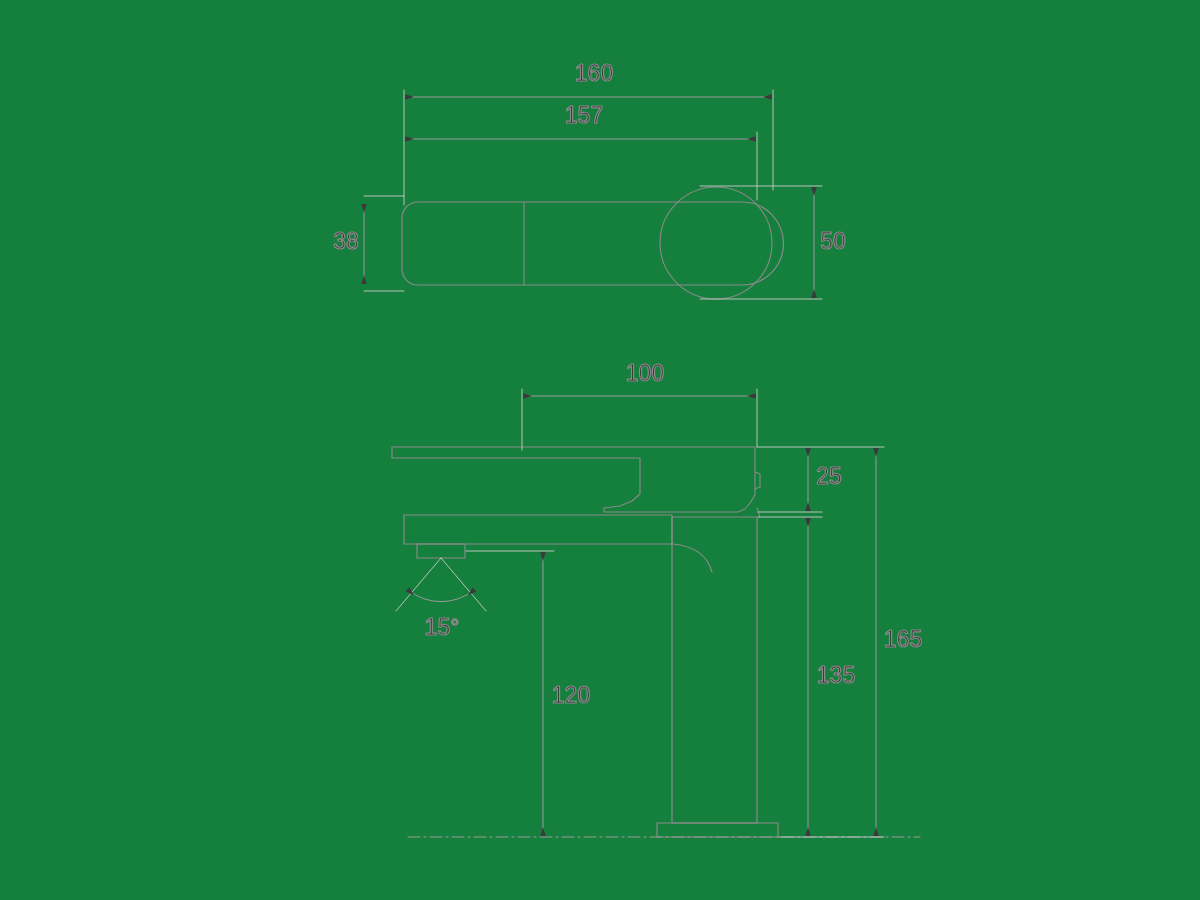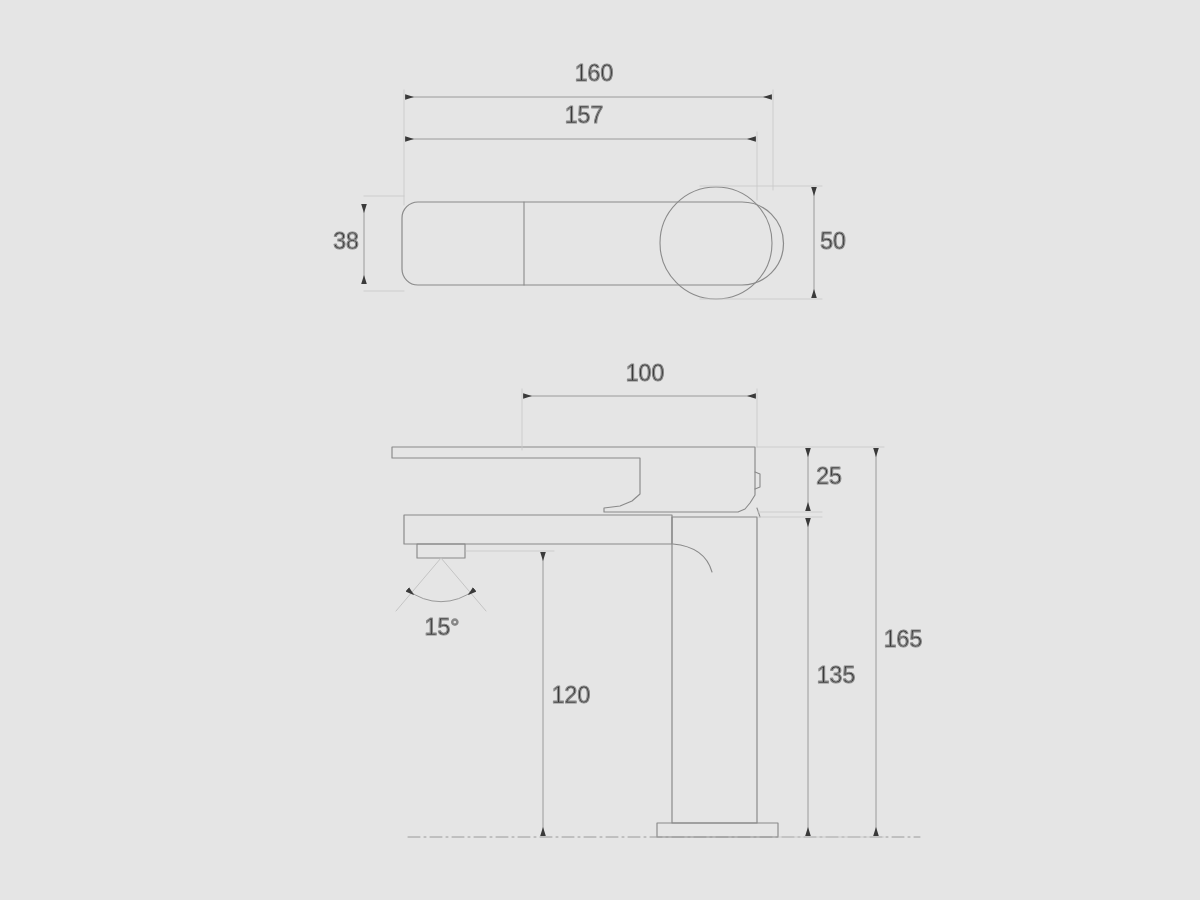--- a/index.html
+++ b/index.html
@@ -8,21 +8,21 @@
     padding: 0;
     background: #ffffff;
   }
   body {
     font-family: "Liberation Sans", sans-serif;
   }
   #sheet {
     position: relative;
     width: 1200px;
     height: 900px;
-    background: #e5e5e5;
+    background: #15803d;
     overflow: hidden;
   }
   #drawing {
     position: absolute;
     left: 0;
     top: 0;
     width: 1200px;
     height: 900px;
   }
   .dim-text {

